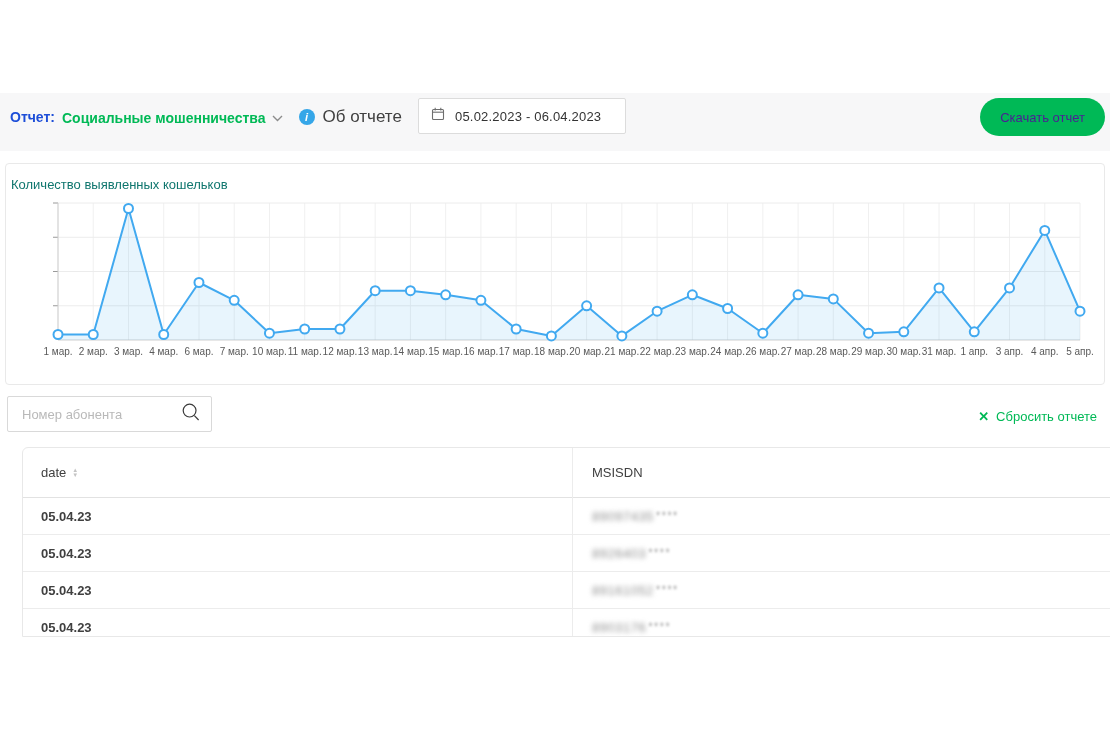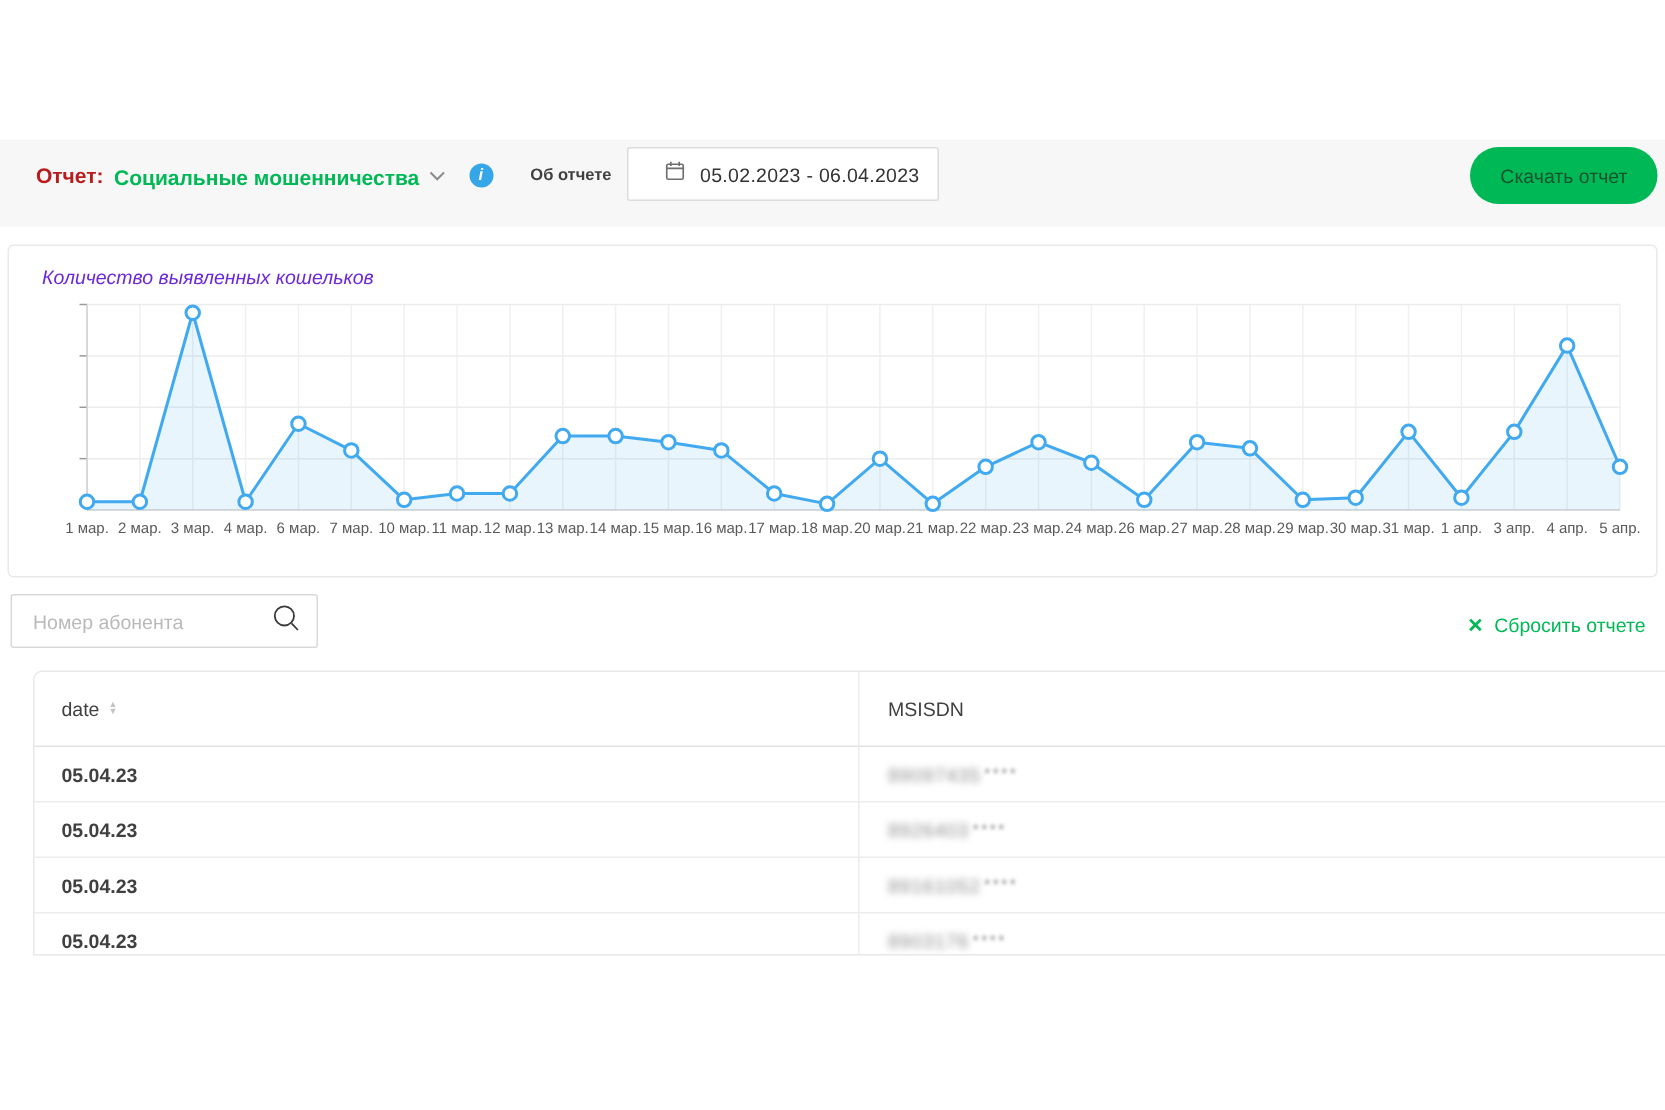--- a/index.html
+++ b/index.html
@@ -6,47 +6,47 @@
   body{
     width:1110px;height:740px;position:relative;background:#ffffff;
     font-family:"Liberation Sans", sans-serif;color:#404040;overflow:hidden;
   }
   
   .topbar{
     position:absolute;top:93px;left:0;width:1110px;height:58px;
     background:#f7f7f8;box-sizing:border-box;padding:0 5px;
   }
   .topbar-inner{display:flex;align-items:center;height:38px;margin-top:5px;position:relative;}
-  .report-label{font-size:14px;font-weight:bold;color:#b91c1c;margin-left:19px;}
+  .report-label{font-size:14px;font-weight:bold;color:#1d4ed8;margin-left:5px;}
   .report-select{display:flex;align-items:flex-end;cursor:pointer;margin-left:7px;}
   .report-value{font-size:14px;font-weight:bold;color:#00b956;}
   .chev{margin-left:6px;display:inline-block;}
   .info-icon{
     width:16px;height:16px;border-radius:50%;background:#35a6e8;color:#fff;
     font-size:11px;font-weight:bold;display:inline-flex;align-items:center;justify-content:center;
     margin-left:16px;font-style:italic;
   }
-  .about-link{font-size:11px;color:#404040;margin-left:25px;cursor:pointer;font-weight:bold;}
+  .about-link{font-size:17px;color:#404040;margin-left:8px;cursor:pointer;}
   .datebox{
     position:absolute;left:413px;top:0;width:208px;height:36px;background:#fff;
     border:1px solid #dcdcdc;border-radius:2px;display:flex;align-items:center;
-    padding:0 12px;box-sizing:border-box;cursor:pointer;justify-content:flex-end;
+    padding:0 12px;box-sizing:border-box;cursor:pointer;
   }
   .datebox-text{font-size:13px;color:#333;margin-left:10px;letter-spacing:.2px;}
   .download-btn{
     position:absolute;right:0;top:0;height:38px;padding:0 20px;border:none;
-    border-radius:19px;background:#00b956;color:#14532d;font-size:13px;
+    border-radius:19px;background:#00b956;color:#4c1d95;font-size:13px;
     font-family:"Liberation Sans",sans-serif;cursor:pointer;
   }
   
   .chart-card{
     position:absolute;top:163px;left:5px;width:1100px;height:222px;
     background:#fff;border:1px solid #e9e9e9;border-radius:4px;box-sizing:border-box;
   }
-  .chart-title{font-size:13px;color:#6d28d9;margin:13px 0 0 22px;font-style:italic;}
+  .chart-title{font-size:13px;color:#0f766e;margin:13px 0 0 5px;}
   .chart-svg{position:absolute;left:2px;top:30px;}
   
   .searchbox{
     position:absolute;top:396px;left:7px;width:205px;height:36px;background:#fff;
     border:1px solid #d9d9d9;border-radius:2px;box-sizing:border-box;
     display:flex;align-items:center;padding:0 10px 0 12px;
   }
   .searchbox input{
     border:none;outline:none;flex:1;font-size:13px;color:#404040;min-width:0;
     font-family:"Liberation Sans",sans-serif;background:transparent;

